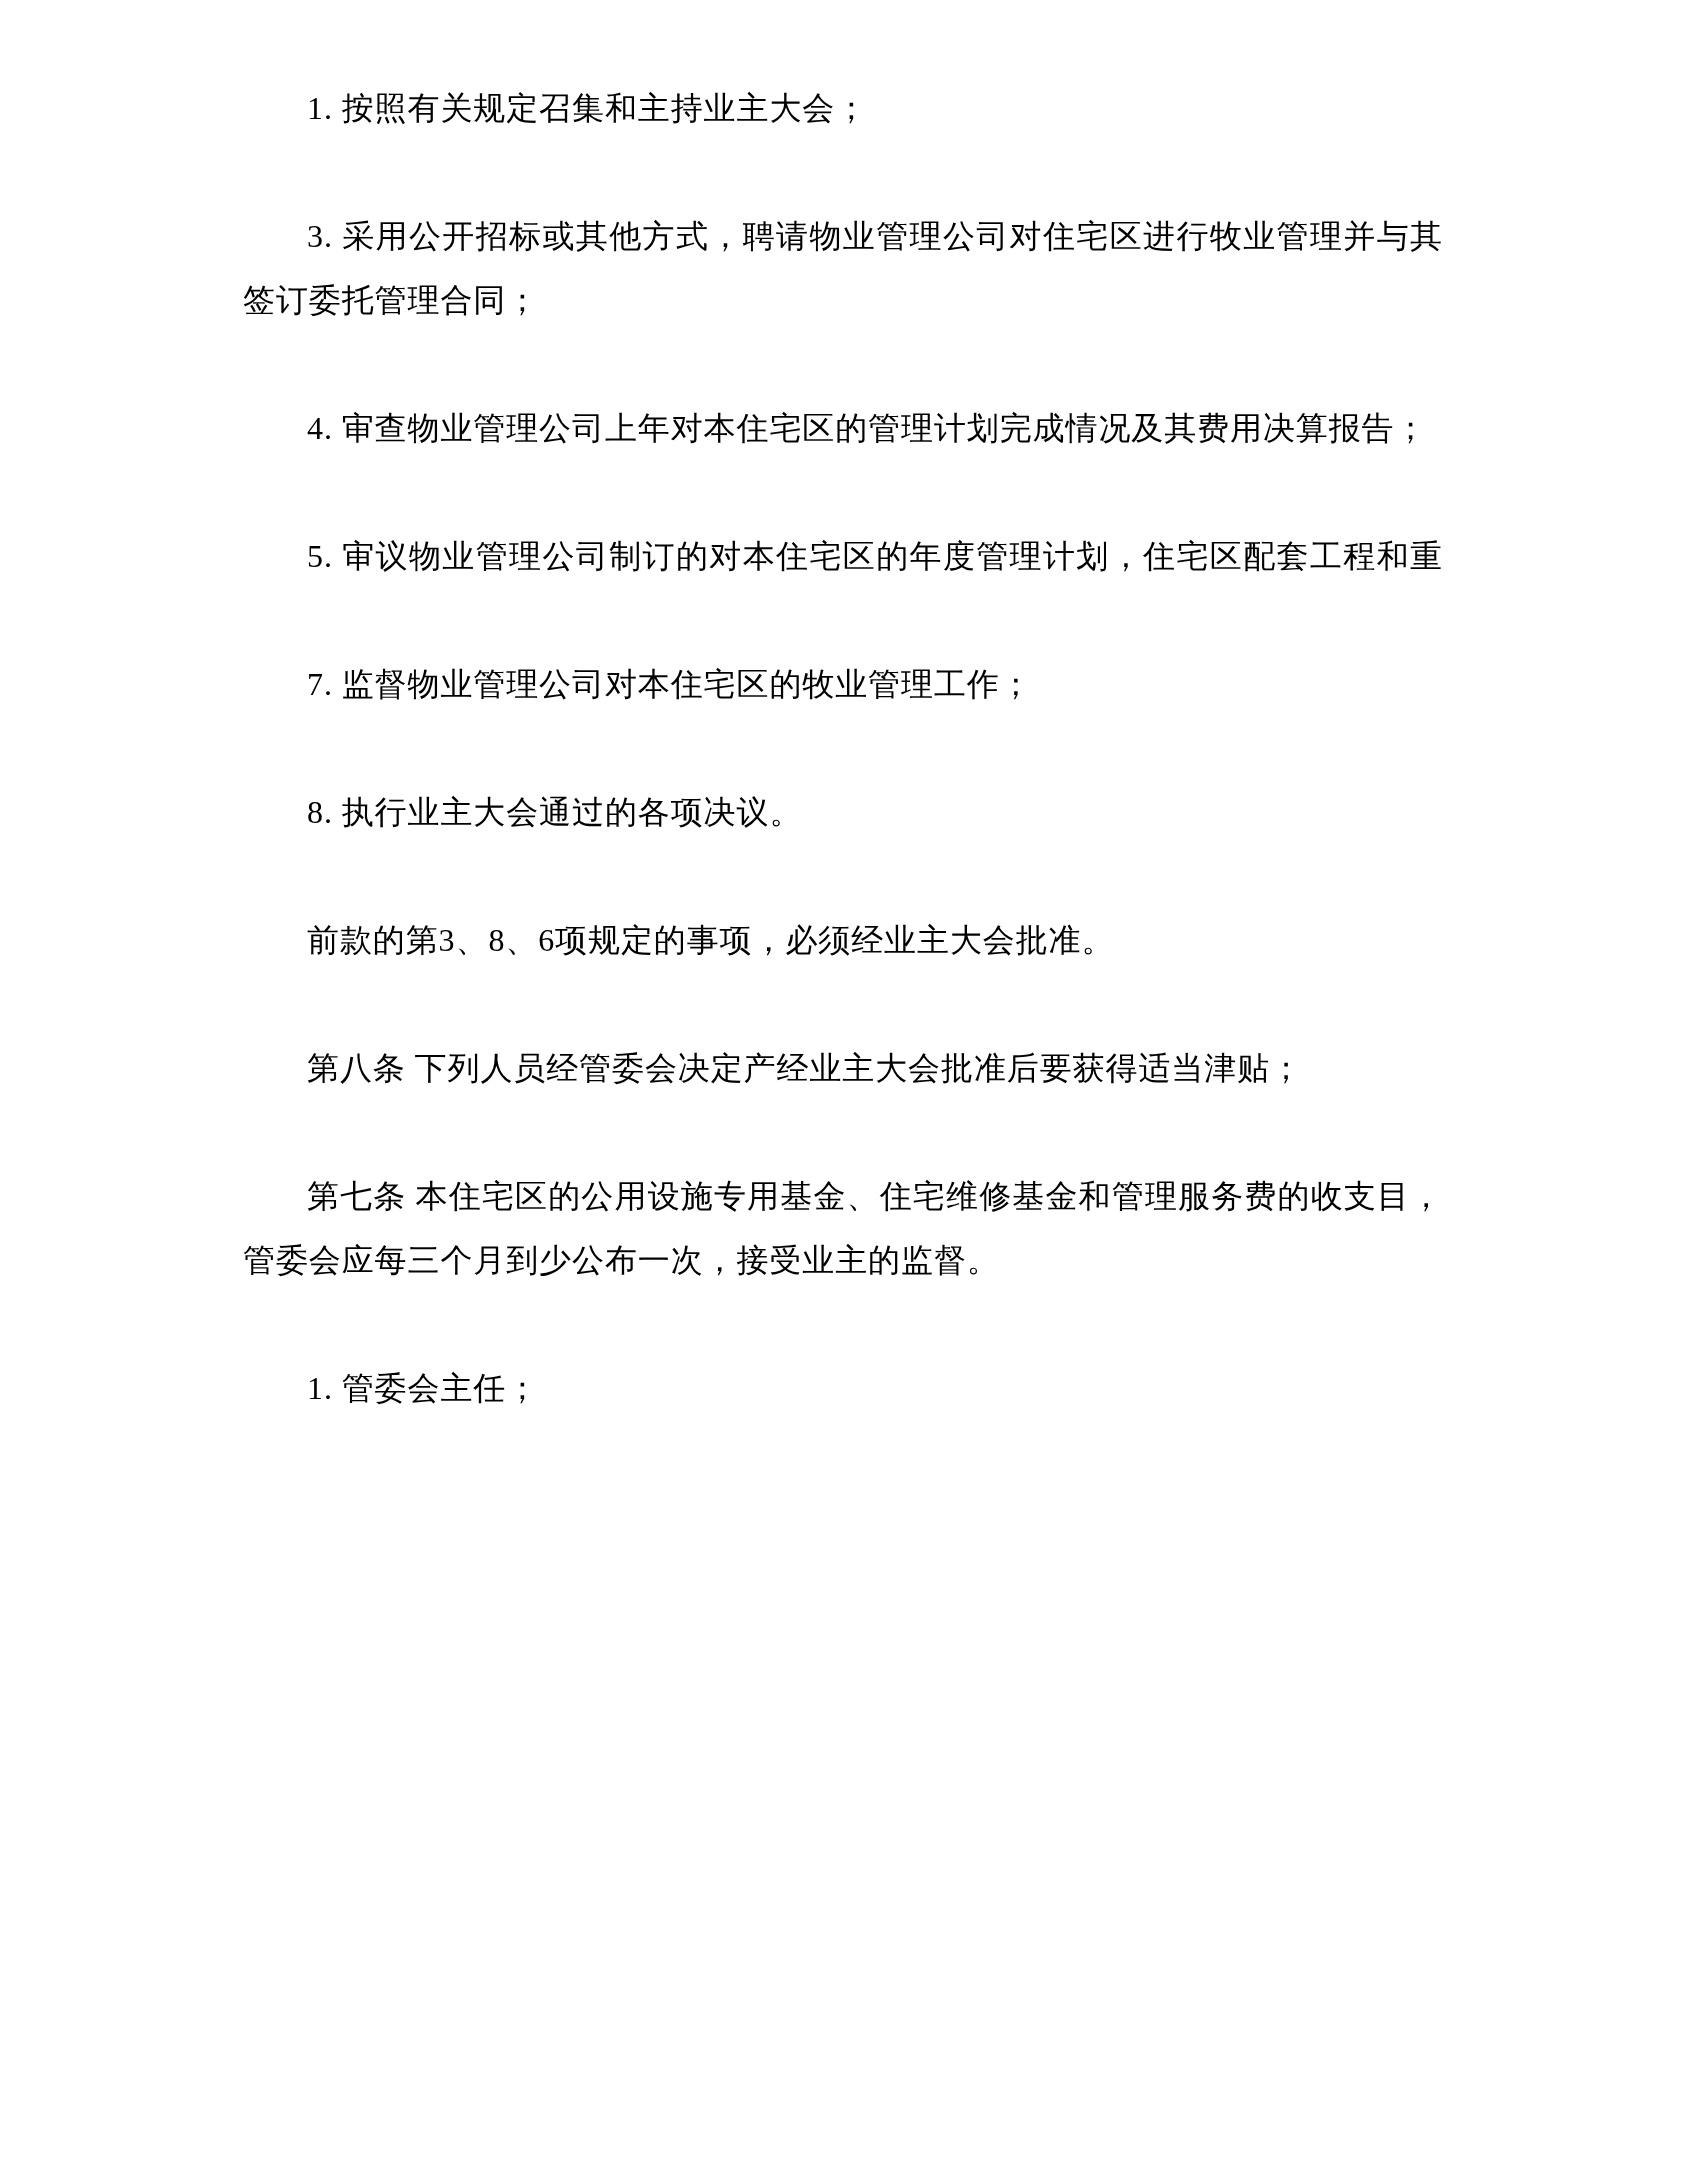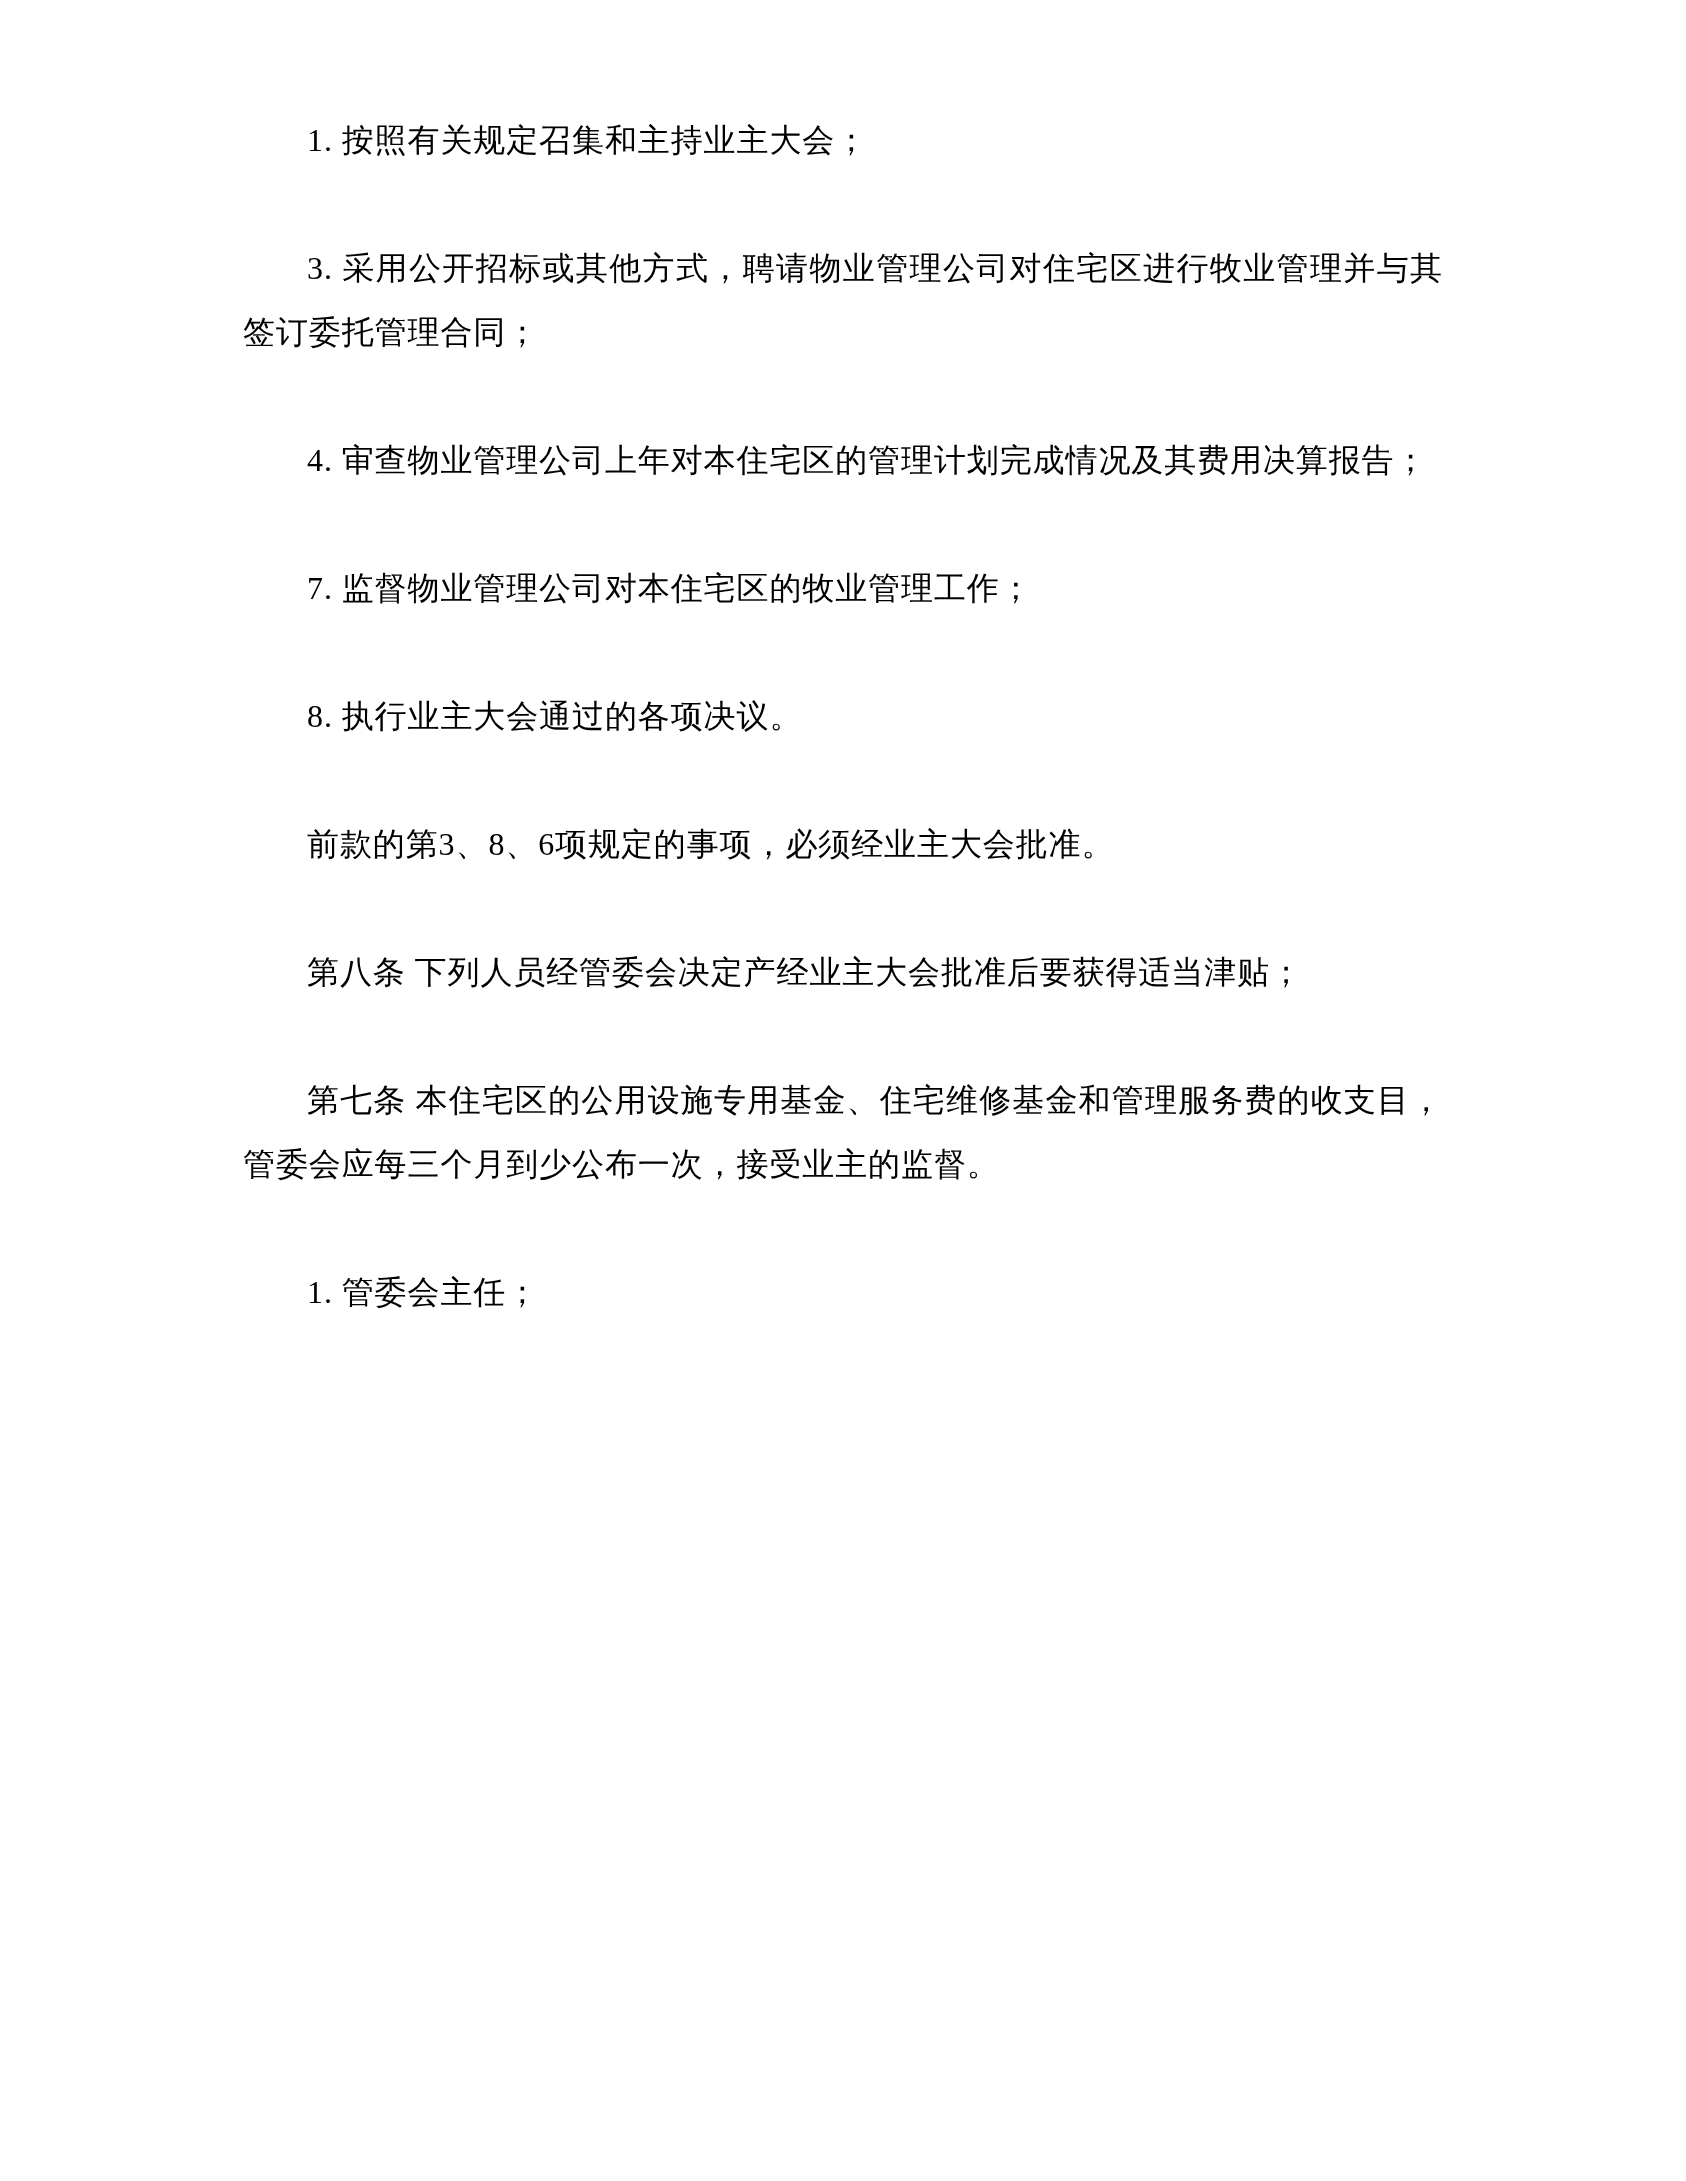--- a/index.html
+++ b/index.html
@@ -8,21 +8,21 @@
     background: #ffffff;
   }
   .page {
     width: 1686px;
     height: 2182px;
     background: #ffffff;
     overflow: hidden;
     position: relative;
   }
   .content {
-    padding: 108px 243px 0 243px;
+    padding: 76px 243px 0 243px;
   }
   .para {
     margin: 0 0 64px 0;
   }
   .line {
     font-family: "Liberation Serif", "DejaVu Serif", serif;
     font-size: 32px;
     line-height: 64px;
     letter-spacing: 0.9px;
     color: #000000;
@@ -46,20 +46,21 @@
         <div class="line first">1. 按照有关规定召集和主持业主大会；</div>
       </div>
       <div class="para">
         <div class="line first fill">3. 采用公开招标或其他方式，聘请物业管理公司对住宅区进行牧业管理并与其</div>
         <div class="line">签订委托管理合同；</div>
       </div>
       <div class="para">
         <div class="line first">4. 审查物业管理公司上年对本住宅区的管理计划完成情况及其费用决算报告；</div>
       </div>
       <div class="para">
+        <div class="line first fill">5. 审议物业管理公司制订的对本住宅区的年度管理计划，住宅区配套工程和重</div>
       </div>
       <div class="para">
         <div class="line first">7. 监督物业管理公司对本住宅区的牧业管理工作；</div>
       </div>
       <div class="para">
         <div class="line first">8. 执行业主大会通过的各项决议。</div>
       </div>
       <div class="para">
         <div class="line first">前款的第3、8、6项规定的事项，必须经业主大会批准。</div>
       </div>

